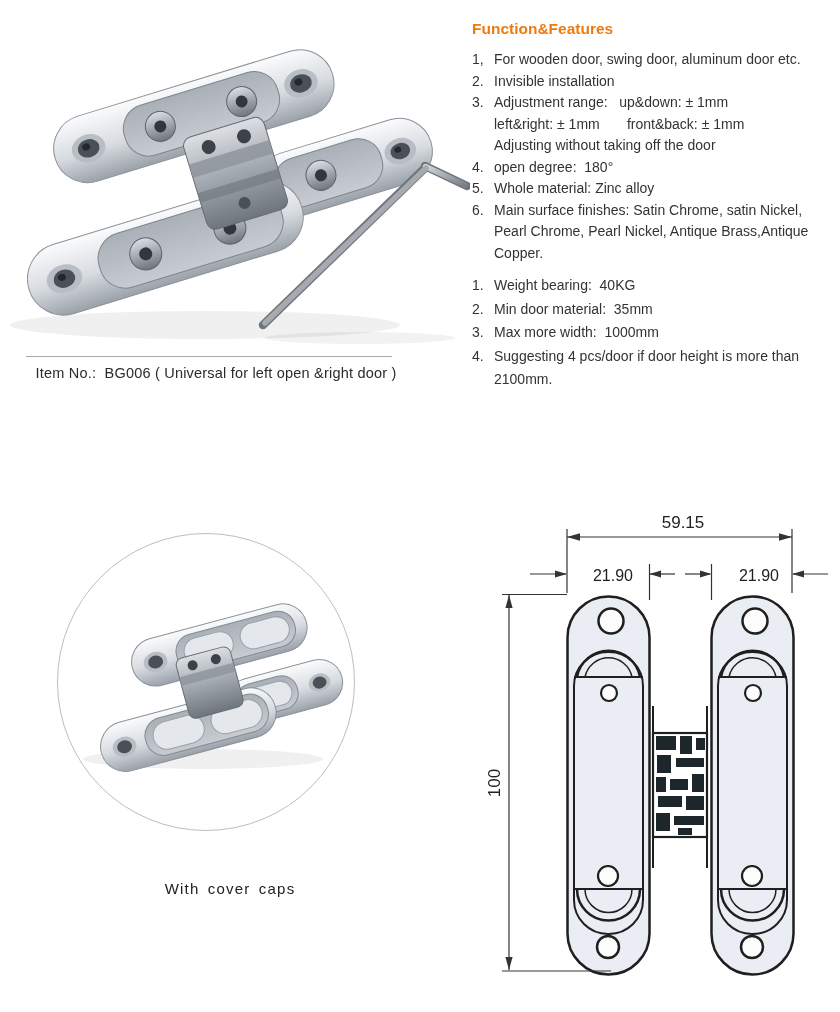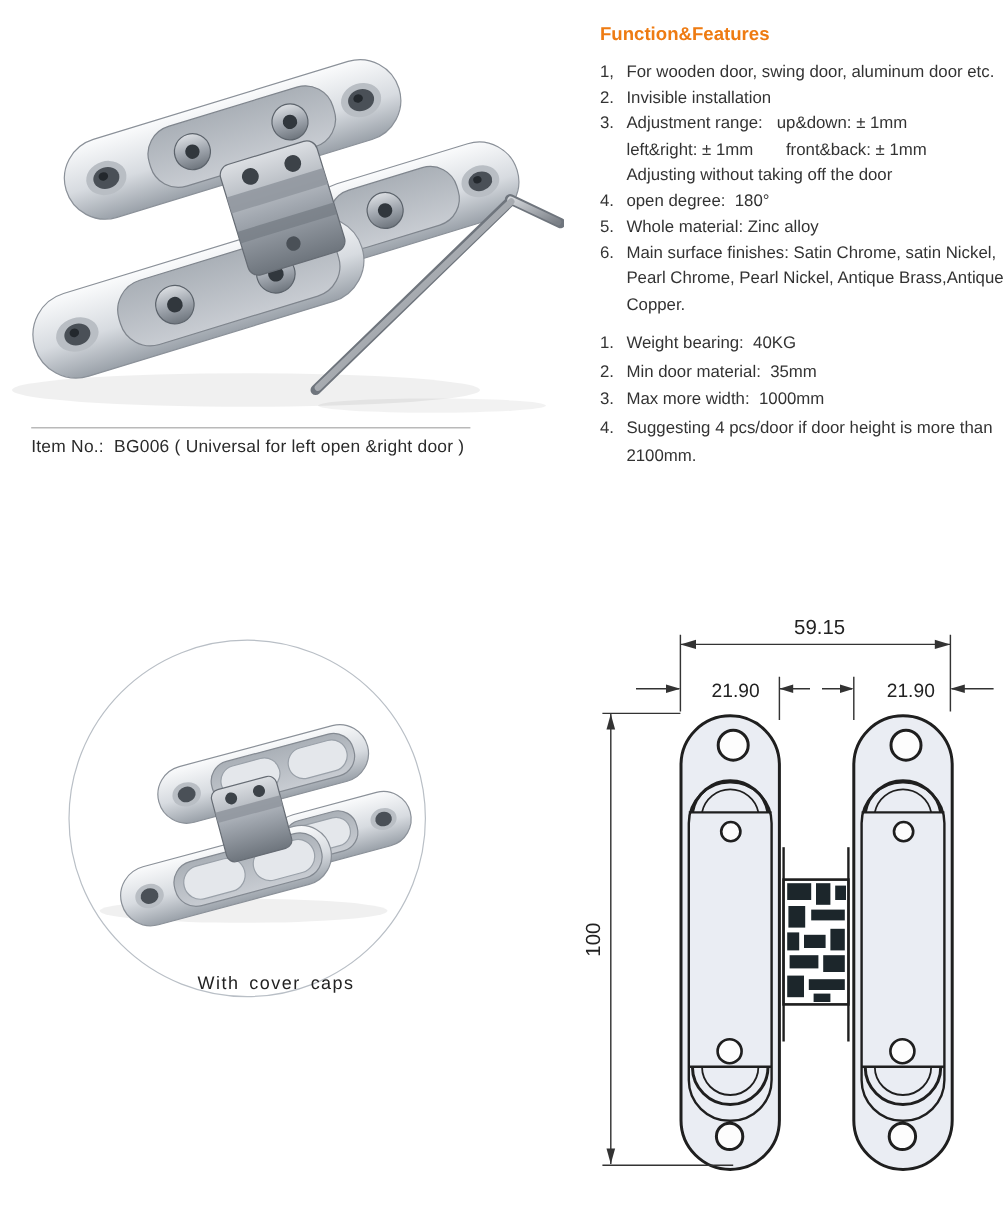--- a/index.html
+++ b/index.html
@@ -7,27 +7,27 @@
     width:840px;height:1012px;position:relative;background:#ffffff;
     font-family:"Liberation Sans", sans-serif;color:#333;overflow:hidden;
   }
   .abs{position:absolute;}
   svg{display:block;}
 
   
   #photo1{left:5px;top:20px;}
   #iteminfo{left:26px;top:356px;width:380px;}
   #iteminfo .rule{border-top:1px solid #a8a8a8;width:366px;margin:0 0 7px 0;height:0;}
-  #iteminfo .line{font-size:14.5px;line-height:18px;color:#2b2b2b;letter-spacing:0.2px;white-space:pre-wrap;}
+  #iteminfo .line{font-size:14.5px;line-height:18px;color:#2b2b2b;letter-spacing:0.2px;white-space:pre-wrap;text-align:center;}
 
   #circlephoto{left:57px;top:533px;width:296px;height:296px;border:1px solid #b9bfc6;border-radius:50%;overflow:hidden;background:#fff;}
-  #capcaption{left:85px;top:811px;width:290px;text-align:center;font-size:15px;color:#222;letter-spacing:1.2px;word-spacing:3px;}
+  #capcaption{left:85px;top:880px;width:290px;text-align:center;font-size:15px;color:#222;letter-spacing:1.2px;word-spacing:3px;}
 
   
-  #rightcol{left:500px;top:20px;width:340px;}
+  #rightcol{left:472px;top:20px;width:340px;}
   .sec-heading{font-size:15.5px;font-weight:bold;color:#EE7B12;margin:0;line-height:18px;}
   .feat-list{margin-top:11px;font-size:14px;line-height:21.5px;color:#333;}
   .param-list{margin-top:10px;font-size:14px;line-height:23.5px;color:#333;}
   .row{position:relative;padding-left:22px;white-space:pre-wrap;}
   .row .num{position:absolute;left:0;top:0;}
   #params-heading{margin-top:29px;}
 
   
   #drawing{left:478px;top:500px;}
   .dimtxt{font-family:"Liberation Sans", sans-serif;fill:#222;}

